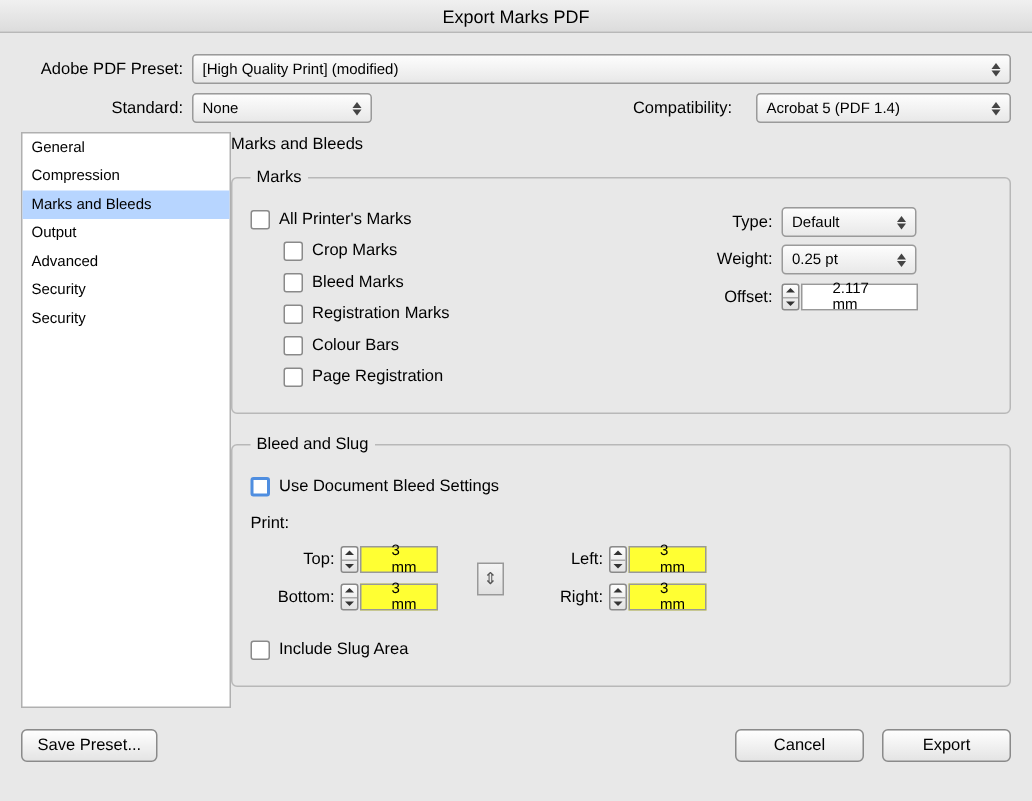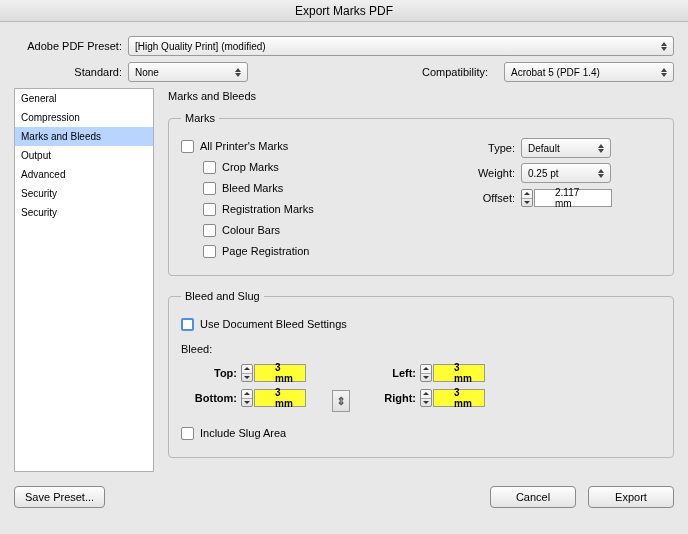--- a/index.html
+++ b/index.html
@@ -54,21 +54,21 @@
     border-left: 3px solid transparent;
     border-right: 3px solid transparent;
   }
   .select .arrows::before { border-bottom: 4px solid #444; margin-bottom: 1px; }
   .select .arrows::after { border-top: 4px solid #444; }
   .preset-select { flex: 1; }
   .std-select { width: 120px; }
   .compat-wrap { margin-left: auto; display: flex; align-items: center; }
   .compat-select { width: 170px; }
 
-  .body-wrap { display: flex; gap: 14px; margin-top: 0; }
+  .body-wrap { display: flex; margin-top: 0; }
   .sidebar {
     width: 140px;
     height: 384px;
     background: #fff;
     border: 1px solid #b0b0b0;
   }
   .sidebar-item {
     padding: 4px 6px;
     font-size: 10px;
     border-bottom: 0px;
@@ -140,21 +140,21 @@
     border: 1px solid #999;
     background: #fff;
     padding: 0 20px;
     font-size: 10px;
     display: inline-flex;
     align-items: center;
   }
   .txt.yellow { background: #ffff33; }
   .offset-input { width: 78px; }
 
-  .bleed-grid { display: flex; align-items: flex-end; margin-top: 4px; font-weight: bold; }
+  .bleed-grid { display: flex; align-items: center; margin-top: 4px; }
   .bleed-col { }
   .bleed-row { display:flex; align-items:center; margin:3px 0; height:22px; }
   .bleed-row .blbl { width: 56px; text-align: right; margin-right:4px; }
   .bleed-input { width: 52px; }
   .link-icon {
     width: 18px; height: 22px;
     border: 1px solid #999;
     background: linear-gradient(#f4f4f4,#e0e0e0);
     margin: 0 26px;
     display:flex; align-items:center; justify-content:center;
@@ -284,21 +284,21 @@
           </div>
         </div>
       </fieldset>
 
       <fieldset class="group">
         <legend>Bleed and Slug</legend>
         <div class="chk-row">
           <span class="chk hl"></span>
           <span>Use Document Bleed Settings</span>
         </div>
-        <div style="margin-top:10px;">Bleed:</div>
+        <div style="margin-top:10px;">Print:</div>
         <div class="bleed-grid">
           <div class="bleed-col">
             <div class="bleed-row">
               <span class="blbl">Top:</span>
               <span class="stepper">
                   <div>
                     <span class="tri-up"></span>
                   </div>
                   <div>
                     <span class="tri-down"></span>

